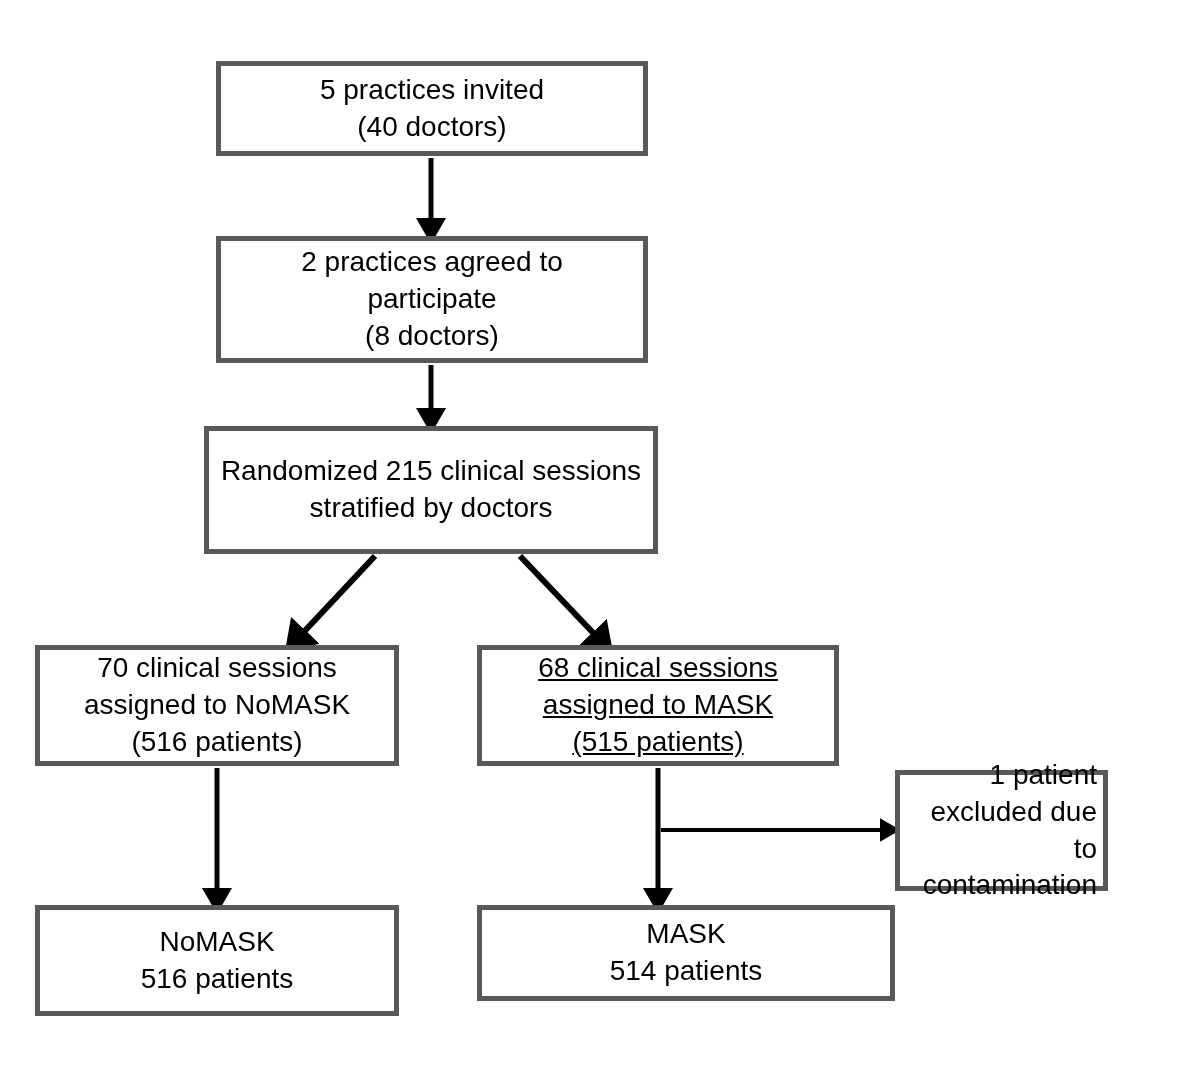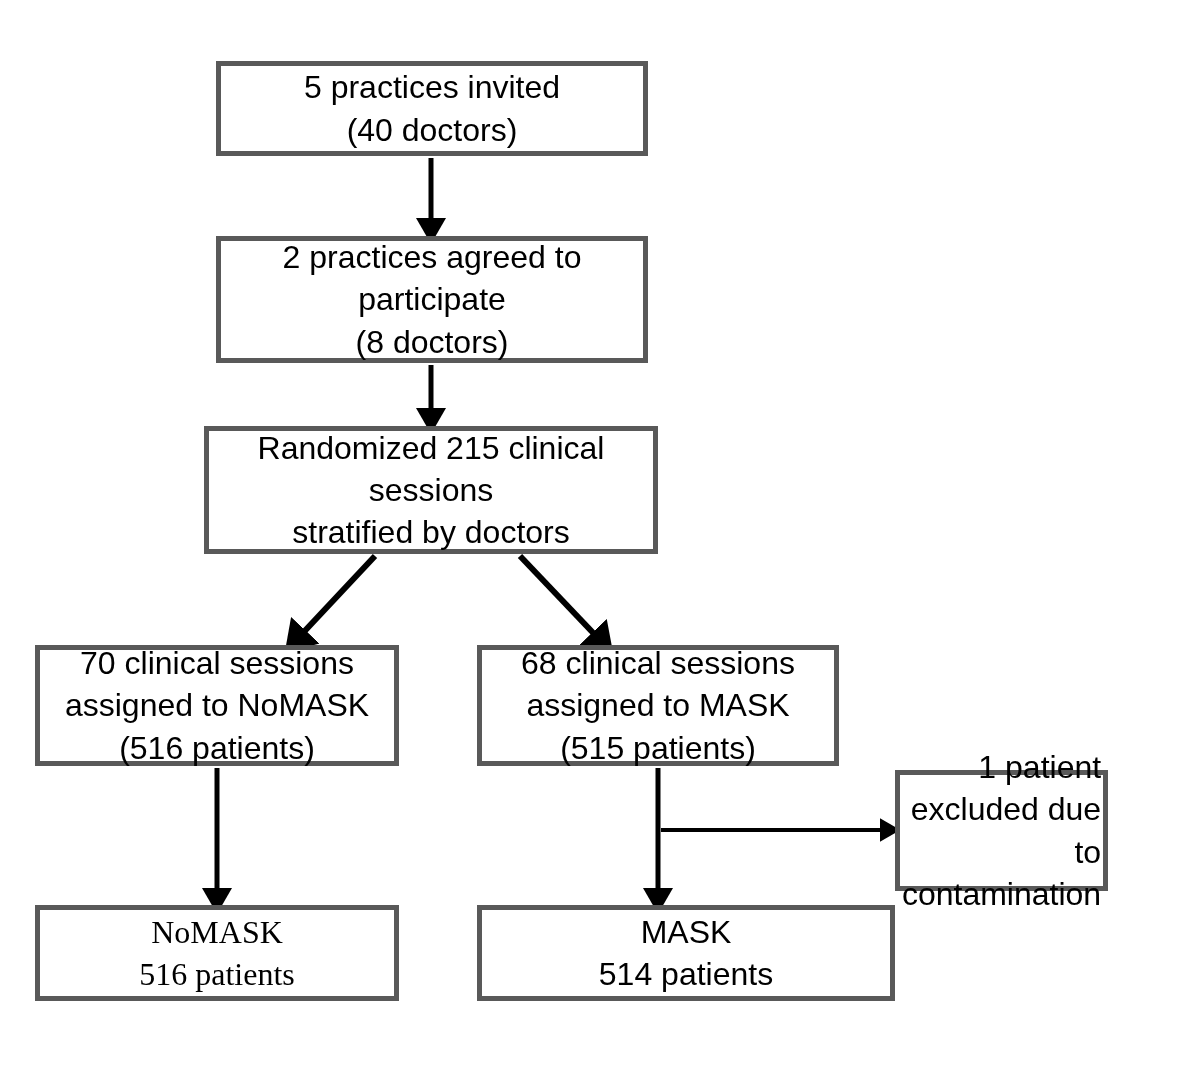--- a/index.html
+++ b/index.html
@@ -20,38 +20,38 @@
   .node {
     position: absolute;
     box-sizing: border-box;
     background: #ffffff;
     border: 5px solid #595959;
     display: flex;
     align-items: center;
     justify-content: center;
     text-align: center;
     color: #000000;
-    font-size: 32px;
+    font-size: 28px;
     line-height: 1.32;
     z-index: 2;
   }
   .node .node-text {
     display: block;
     width: 100%;
     white-space: pre-line;
     padding: 0 6px;
   }
   
   #node-invited      { left: 216px; top: 61px;  width: 432px; height: 95px;  }
   #node-agreed       { left: 216px; top: 236px; width: 432px; height: 127px; }
   #node-randomized   { left: 204px; top: 426px; width: 454px; height: 128px; }
   #node-nomask-arm   { left: 35px;  top: 645px; width: 364px; height: 121px; }
-  #node-mask-arm     { left: 477px; top: 645px; width: 362px; height: 121px; }
+  #node-mask-arm     { left: 477px; top: 645px; width: 362px; height: 121px; text-decoration: underline; }
   #node-excluded     { left: 895px; top: 770px; width: 213px; height: 121px; text-align: right; }
-  #node-nomask-final { left: 35px;  top: 905px; width: 364px; height: 96px; font-family: Liberation Serif, serif;  }
+  #node-nomask-final { left: 35px;  top: 905px; width: 364px; height: 111px;  }
   #node-mask-final   { left: 477px; top: 905px; width: 418px; height: 96px;  }
 
   #edges {
     position: absolute;
     left: 0;
     top: 0;
     width: 1200px;
     height: 1092px;
     z-index: 1;
     pointer-events: none;

